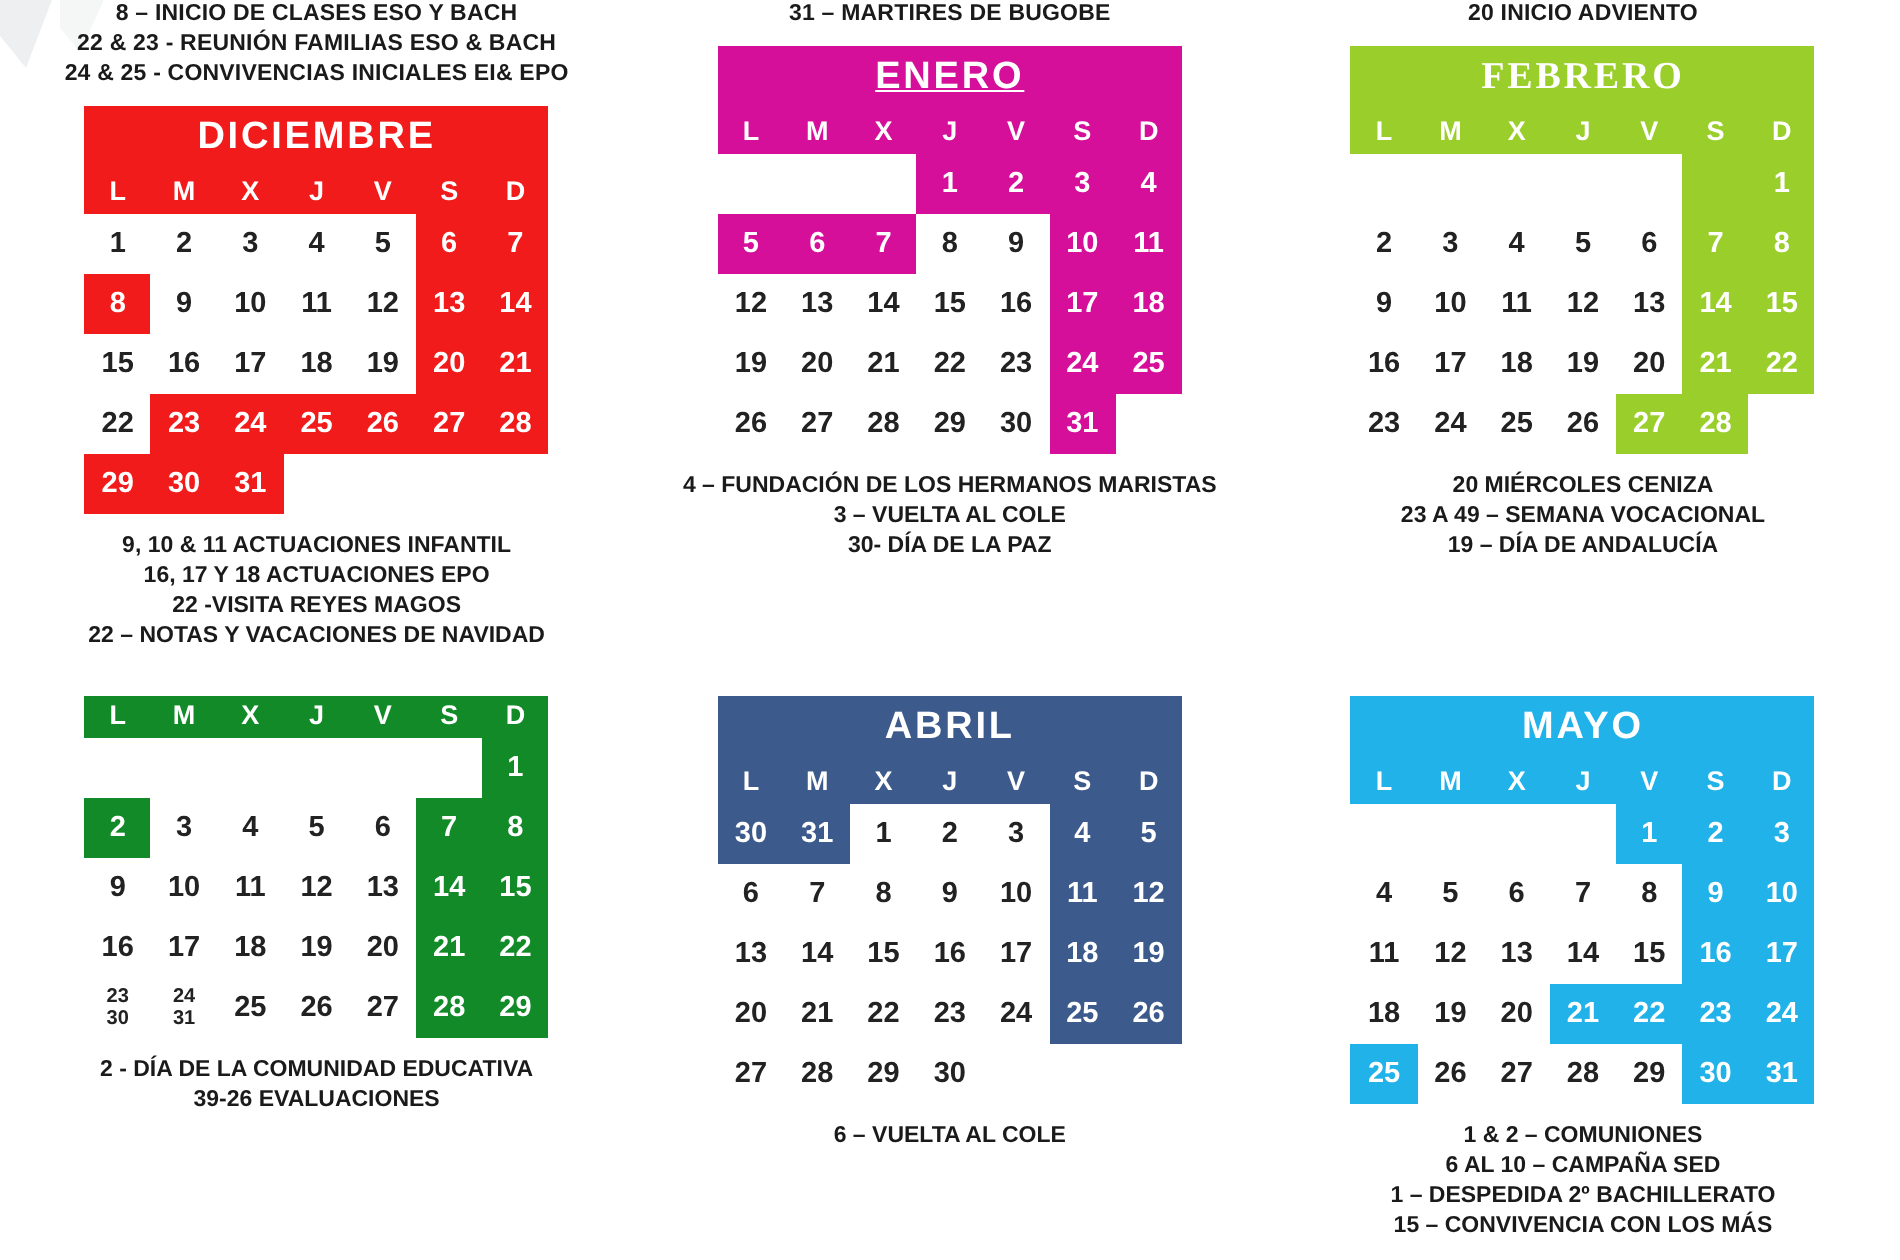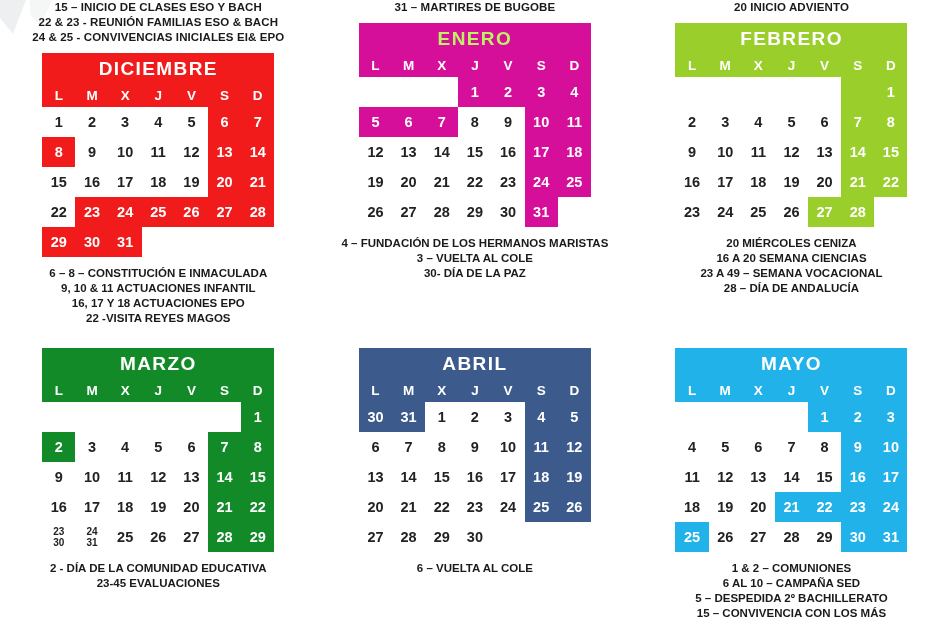--- a/index.html
+++ b/index.html
@@ -101,21 +101,21 @@
 <body>
 
 <svg class="watermark" viewBox="0 0 60 70">
   <polygon points="0,0 26,0 13,34 0,18" fill="#cfd3d6"></polygon>
   <polygon points="30,0 52,0 40,26 30,14" fill="#e3e6e8"></polygon>
 </svg>
 
 <div class="grid" id="grid">
     <div class="col">
       <div class="topnotes">
-        <div>15 – INICIO DE CLASES ESO Y BACH</div>
+        <div>8 – INICIO DE CLASES ESO Y BACH</div>
         <div>22 &amp; 23 - REUNIÓN FAMILIAS ESO &amp; BACH</div>
         <div>24 &amp; 25 - CONVIVENCIAS INICIALES EI&amp; EPO</div>
       </div>
       <table class="cal" style="background: rgb(242, 27, 27);">
         <thead>
           <tr>
             <td class="title" colspan="7" style="background: rgb(242, 27, 27); color: rgb(255, 255, 255);">DICIEMBRE</td>
           </tr>
           <tr class="dow">
             <td style="background: rgb(242, 27, 27); color: rgb(255, 255, 255);">L</td>
@@ -169,34 +169,34 @@
             <td class="day hl" style="background: rgb(242, 27, 27); color: rgb(255, 255, 255);">30</td>
             <td class="day hl" style="background: rgb(242, 27, 27); color: rgb(255, 255, 255);">31</td>
             <td class="day" style="background: rgb(255, 255, 255);"></td>
             <td class="day" style="background: rgb(255, 255, 255);"></td>
             <td class="day" style="background: rgb(255, 255, 255);"></td>
             <td class="day" style="background: rgb(255, 255, 255);"></td>
           </tr>
         </tbody>
       </table>
       <div class="botnotes">
-        <div>6 – 8  – CONSTITUCIÓN E INMACULADA</div>
         <div>9, 10 &amp; 11 ACTUACIONES INFANTIL</div>
         <div>16, 17 Y 18 ACTUACIONES EPO</div>
         <div>22 -VISITA REYES MAGOS</div>
+        <div>22 – NOTAS Y VACACIONES DE NAVIDAD</div>
       </div>
     </div>
     <div class="col">
       <div class="topnotes">
         <div>31 – MARTIRES DE BUGOBE</div>
       </div>
       <table class="cal" style="background: rgb(213, 15, 154);">
         <thead>
           <tr>
-            <td class="title" colspan="7" style="background: rgb(213, 15, 154); color: #bef264;">ENERO</td>
+            <td class="title" colspan="7" style="background: rgb(213, 15, 154); color: #ffffff; text-decoration: underline;">ENERO</td>
           </tr>
           <tr class="dow">
             <td style="background: rgb(213, 15, 154); color: rgb(255, 255, 255);">L</td>
             <td style="background: rgb(213, 15, 154); color: rgb(255, 255, 255);">M</td>
             <td style="background: rgb(213, 15, 154); color: rgb(255, 255, 255);">X</td>
             <td style="background: rgb(213, 15, 154); color: rgb(255, 255, 255);">J</td>
             <td style="background: rgb(213, 15, 154); color: rgb(255, 255, 255);">V</td>
             <td style="background: rgb(213, 15, 154); color: rgb(255, 255, 255);">S</td>
             <td style="background: rgb(213, 15, 154); color: rgb(255, 255, 255);">D</td>
           </tr>
@@ -255,21 +255,21 @@
         <div>30- DÍA DE LA PAZ</div>
       </div>
     </div>
     <div class="col">
       <div class="topnotes">
         <div>20 INICIO ADVIENTO</div>
       </div>
       <table class="cal" style="background: rgb(154, 206, 42);">
         <thead>
           <tr>
-            <td class="title" colspan="7" style="background: rgb(154, 206, 42); color: rgb(255, 255, 255);">FEBRERO</td>
+            <td class="title" colspan="7" style="background: rgb(154, 206, 42); color: rgb(255, 255, 255); font-family: Liberation Serif, serif;">FEBRERO</td>
           </tr>
           <tr class="dow">
             <td style="background: rgb(154, 206, 42); color: rgb(255, 255, 255);">L</td>
             <td style="background: rgb(154, 206, 42); color: rgb(255, 255, 255);">M</td>
             <td style="background: rgb(154, 206, 42); color: rgb(255, 255, 255);">X</td>
             <td style="background: rgb(154, 206, 42); color: rgb(255, 255, 255);">J</td>
             <td style="background: rgb(154, 206, 42); color: rgb(255, 255, 255);">V</td>
             <td style="background: rgb(154, 206, 42); color: rgb(255, 255, 255);">S</td>
             <td style="background: rgb(154, 206, 42); color: rgb(255, 255, 255);">D</td>
           </tr>
@@ -317,32 +317,28 @@
             <td class="day" style="background: rgb(255, 255, 255);">25</td>
             <td class="day" style="background: rgb(255, 255, 255);">26</td>
             <td class="day hl" style="background: rgb(154, 206, 42); color: rgb(255, 255, 255);">27</td>
             <td class="day hl" style="background: rgb(154, 206, 42); color: rgb(255, 255, 255);">28</td>
             <td class="day" style="background: rgb(255, 255, 255);"></td>
           </tr>
         </tbody>
       </table>
       <div class="botnotes">
         <div>20 MIÉRCOLES CENIZA</div>
-        <div>16 A 20 SEMANA CIENCIAS</div>
         <div>23 A 49 – SEMANA VOCACIONAL</div>
-        <div>28 – DÍA DE ANDALUCÍA</div>
+        <div>19 – DÍA DE ANDALUCÍA</div>
       </div>
     </div>
     <div class="col row2">
       <div class="topnotes"></div>
       <table class="cal" style="background: rgb(18, 138, 40);">
         <thead>
-          <tr>
-            <td class="title" colspan="7" style="background: rgb(18, 138, 40); color: rgb(255, 255, 255);">MARZO</td>
-          </tr>
           <tr class="dow">
             <td style="background: rgb(18, 138, 40); color: rgb(255, 255, 255);">L</td>
             <td style="background: rgb(18, 138, 40); color: rgb(255, 255, 255);">M</td>
             <td style="background: rgb(18, 138, 40); color: rgb(255, 255, 255);">X</td>
             <td style="background: rgb(18, 138, 40); color: rgb(255, 255, 255);">J</td>
             <td style="background: rgb(18, 138, 40); color: rgb(255, 255, 255);">V</td>
             <td style="background: rgb(18, 138, 40); color: rgb(255, 255, 255);">S</td>
             <td style="background: rgb(18, 138, 40); color: rgb(255, 255, 255);">D</td>
           </tr>
         </thead>
@@ -395,21 +391,21 @@
             <td class="day" style="background: rgb(255, 255, 255);">25</td>
             <td class="day" style="background: rgb(255, 255, 255);">26</td>
             <td class="day" style="background: rgb(255, 255, 255);">27</td>
             <td class="day hl" style="background: rgb(18, 138, 40); color: rgb(255, 255, 255);">28</td>
             <td class="day hl" style="background: rgb(18, 138, 40); color: rgb(255, 255, 255);">29</td>
           </tr>
         </tbody>
       </table>
       <div class="botnotes">
         <div>2 - DÍA DE LA COMUNIDAD EDUCATIVA</div>
-        <div>23-45 EVALUACIONES</div>
+        <div>39-26 EVALUACIONES</div>
       </div>
     </div>
     <div class="col row2">
       <div class="topnotes"></div>
       <table class="cal" style="background: #7dd3fc;">
         <thead>
           <tr>
             <td class="title" colspan="7" style="background: rgb(60, 90, 140); color: rgb(255, 255, 255);">ABRIL</td>
           </tr>
           <tr class="dow">
@@ -535,17 +531,17 @@
             <td class="day" style="background: rgb(255, 255, 255);">28</td>
             <td class="day" style="background: rgb(255, 255, 255);">29</td>
             <td class="day hl" style="background: rgb(32, 178, 232); color: rgb(255, 255, 255);">30</td>
             <td class="day hl" style="background: rgb(32, 178, 232); color: rgb(255, 255, 255);">31</td>
           </tr>
         </tbody>
       </table>
       <div class="botnotes">
         <div>1 &amp; 2 – COMUNIONES</div>
         <div>6 AL 10 – CAMPAÑA SED</div>
-        <div>5 – DESPEDIDA 2º BACHILLERATO</div>
+        <div>1 – DESPEDIDA 2º BACHILLERATO</div>
         <div>15 – CONVIVENCIA CON LOS MÁS</div>
       </div>
     </div>
   </div>
 
 </body></html>

